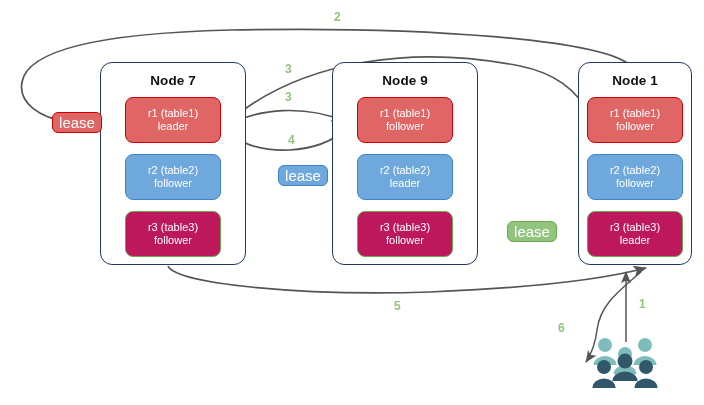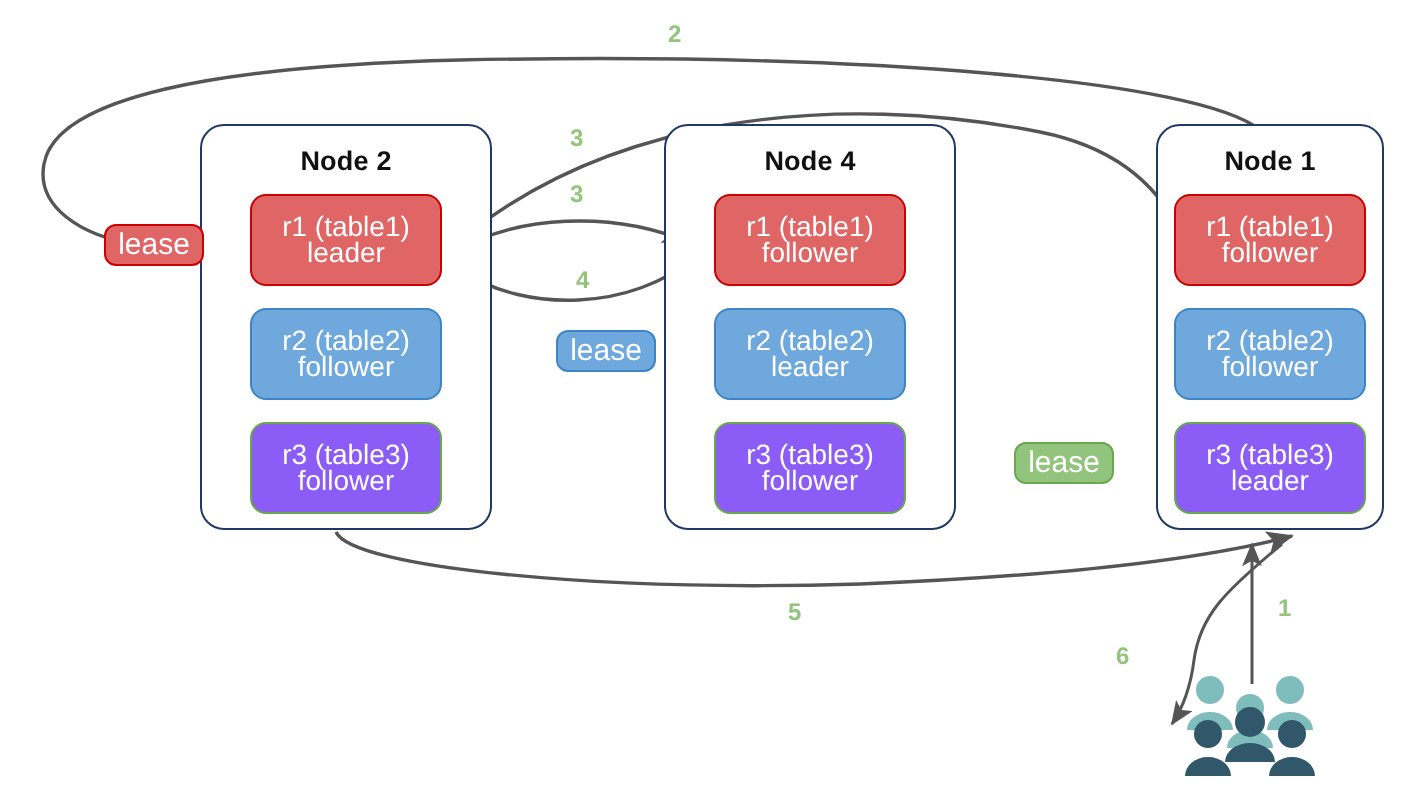--- a/index.html
+++ b/index.html
@@ -50,28 +50,28 @@
     box-sizing: border-box;
     margin: 0 auto 11px auto;
     width: 96px;
     height: 46px;
     border-radius: 8px;
     display: flex;
     flex-direction: column;
     align-items: center;
     justify-content: center;
     color: #ffffff;
-    font-size: 14px;
+    font-size: 11px;
     line-height: 13px;
     text-align: center;
   }
   .replica .l1, .replica .l2 { display: block; }
   .rep-red   { background: #e06666; border: 1.4px solid #cc0000; }
   .rep-blue  { background: #6fa8dc; border: 1.4px solid #3d85c6; }
-  .rep-green { background: #8b5cf6; border: 1.4px solid #6aa84f; }
+  .rep-green { background: #be185d; border: 1.4px solid #6aa84f; }
 
   
   .lease {
     position: absolute;
     box-sizing: border-box;
     width: 50px;
     height: 21px;
     border-radius: 6px;
     display: flex;
     align-items: center;
@@ -125,37 +125,37 @@
     <path d="M 348 128 C 316 156 262 156 232 136" fill="none" stroke="#555555" stroke-width="1.7" marker-end="url(#ah)"></path>
 
     <path d="M 168 266 C 176 284 300 296 430 292 C 530 288 600 280 646 268" fill="none" stroke="#555555" stroke-width="1.7" marker-end="url(#ah)"></path>
 
     <path d="M 626 342 L 626 272" fill="none" stroke="#555555" stroke-width="1.5" marker-end="url(#ah)"></path>
 
     <path d="M 641 272 C 612 296 600 308 597 330 C 595 346 590 356 586 362" fill="none" stroke="#555555" stroke-width="1.5" marker-end="url(#ah)"></path>
   </svg>
 
   <div class="node" id="node1" style="left:100px; top:62px; width:146px; height:203px;">
-    <div class="node-title">Node 2</div>
+    <div class="node-title">Node 7</div>
     <div class="replica rep-red">
       <span class="l1">r1 (table1)</span>
       <span class="l2">leader</span>
     </div>
     <div class="replica rep-blue">
       <span class="l1">r2 (table2)</span>
       <span class="l2">follower</span>
     </div>
     <div class="replica rep-green">
       <span class="l1">r3 (table3)</span>
       <span class="l2">follower</span>
     </div>
   </div>
 
   <div class="node" id="node2" style="left:332px; top:62px; width:146px; height:203px;">
-    <div class="node-title">Node 4</div>
+    <div class="node-title">Node 9</div>
     <div class="replica rep-red">
       <span class="l1">r1 (table1)</span>
       <span class="l2">follower</span>
     </div>
     <div class="replica rep-blue">
       <span class="l1">r2 (table2)</span>
       <span class="l2">leader</span>
     </div>
     <div class="replica rep-green">
       <span class="l1">r3 (table3)</span>

